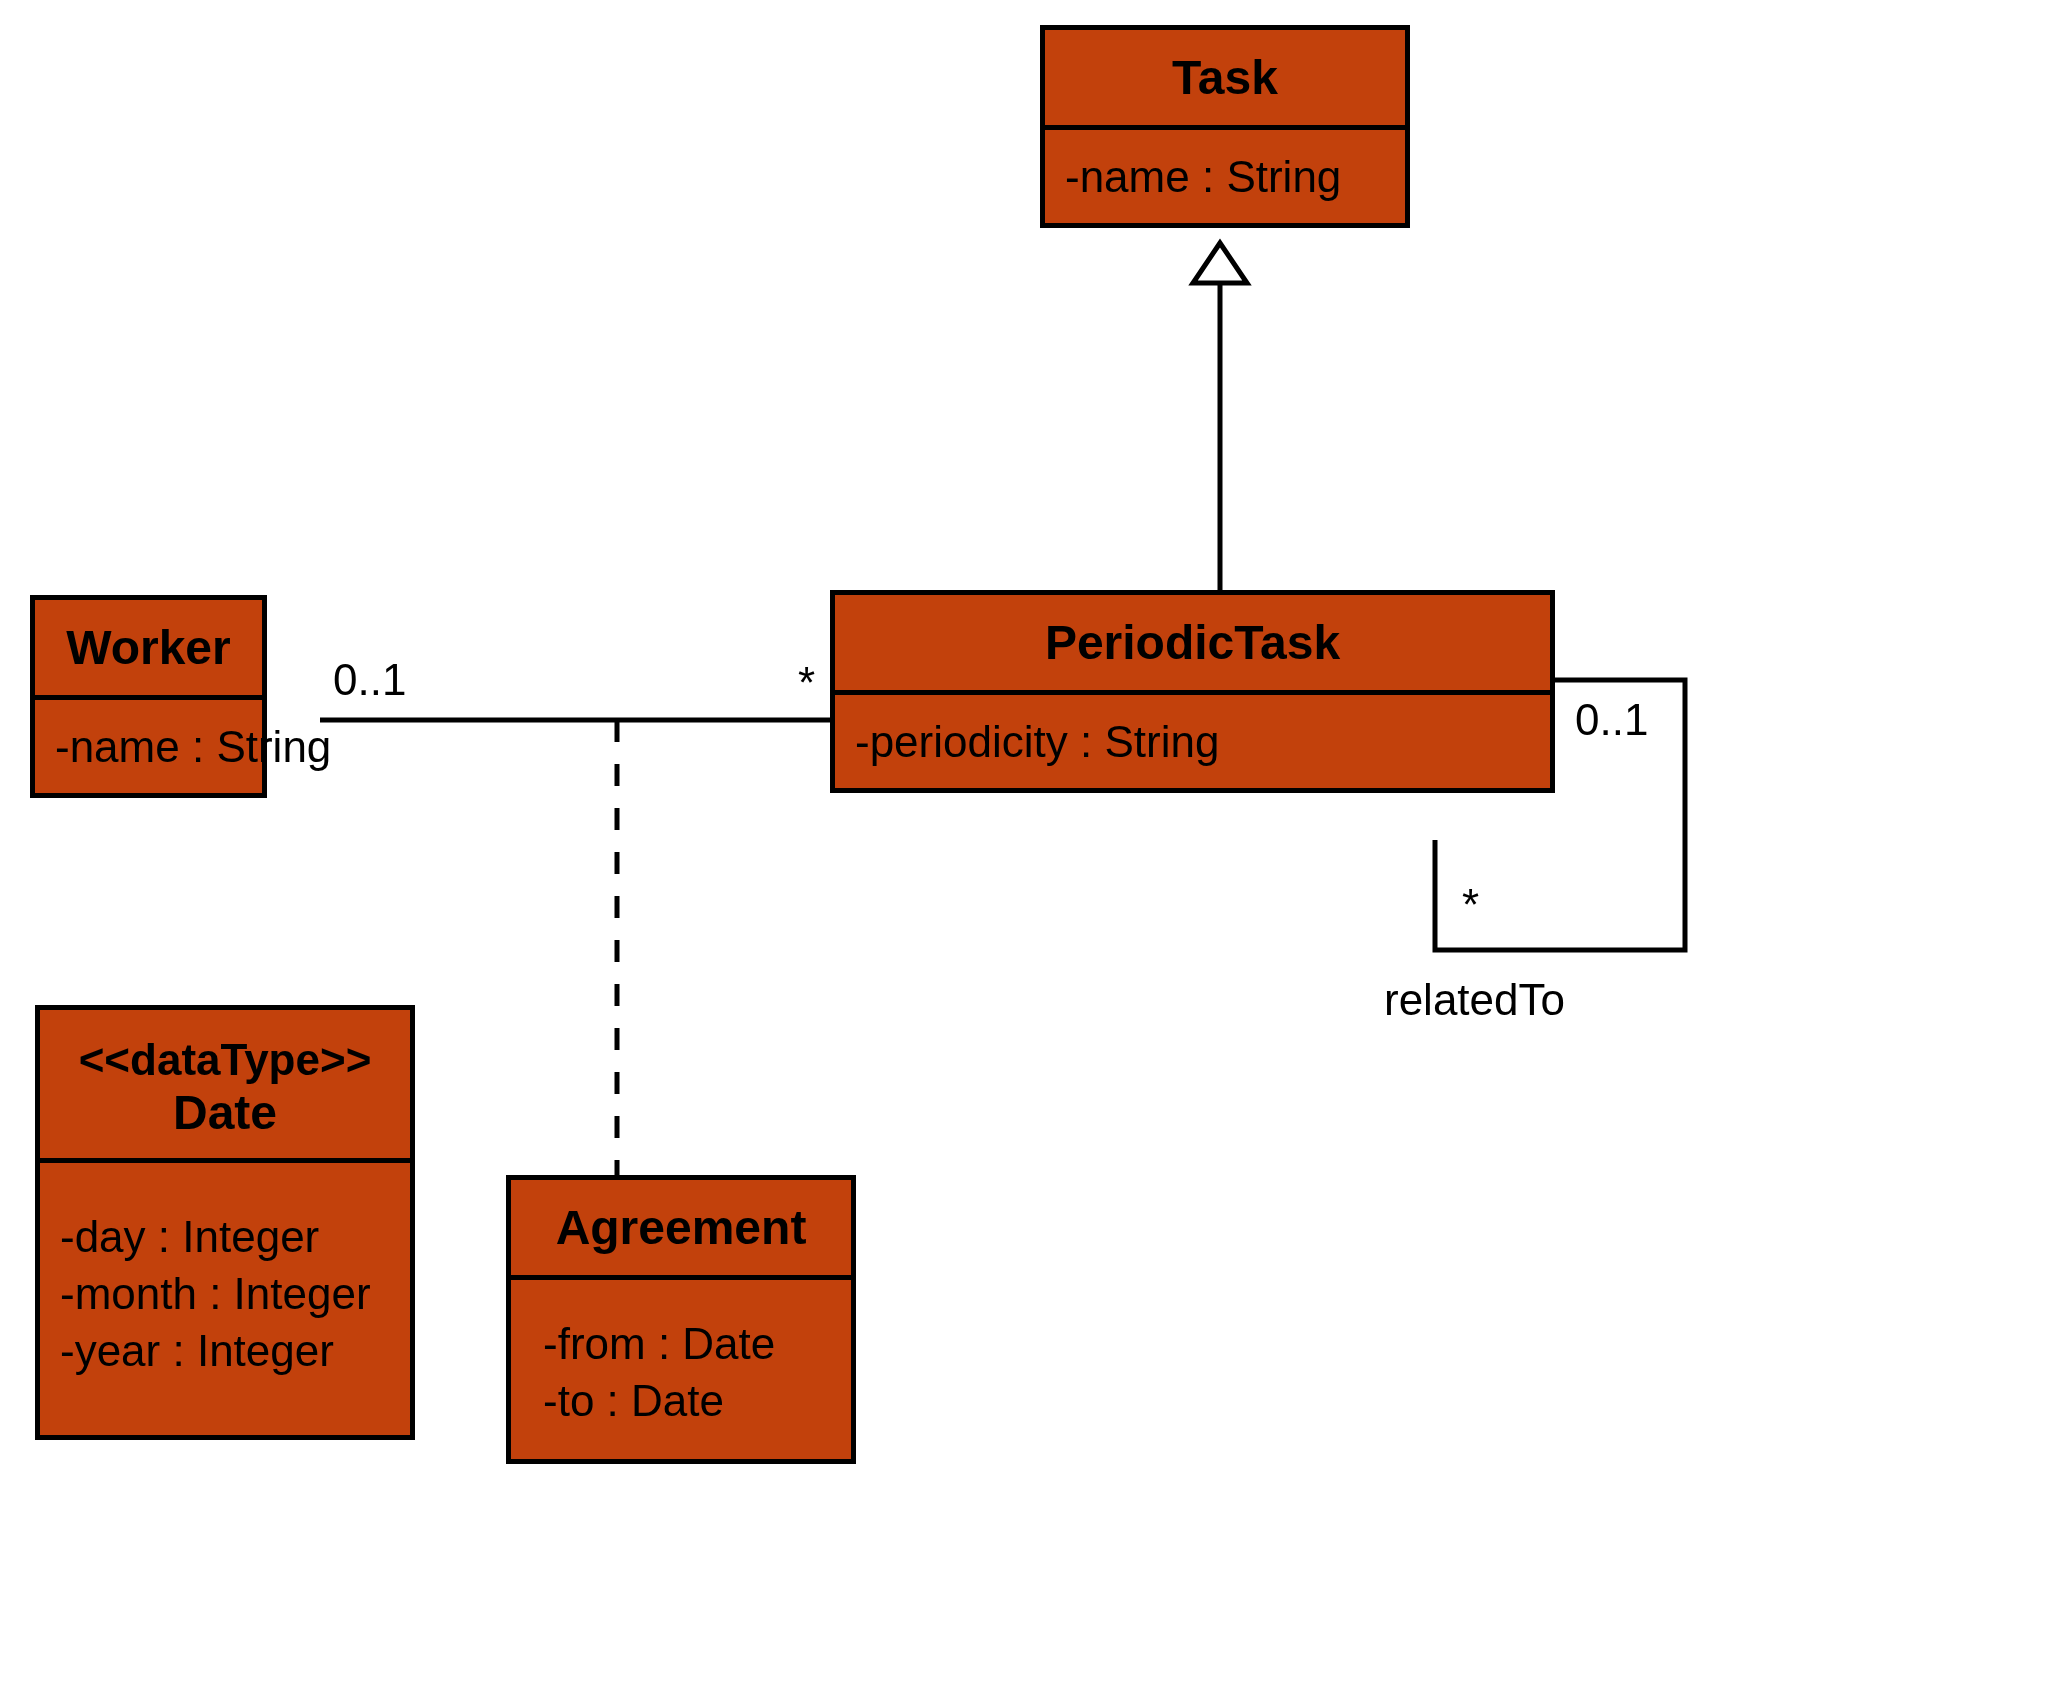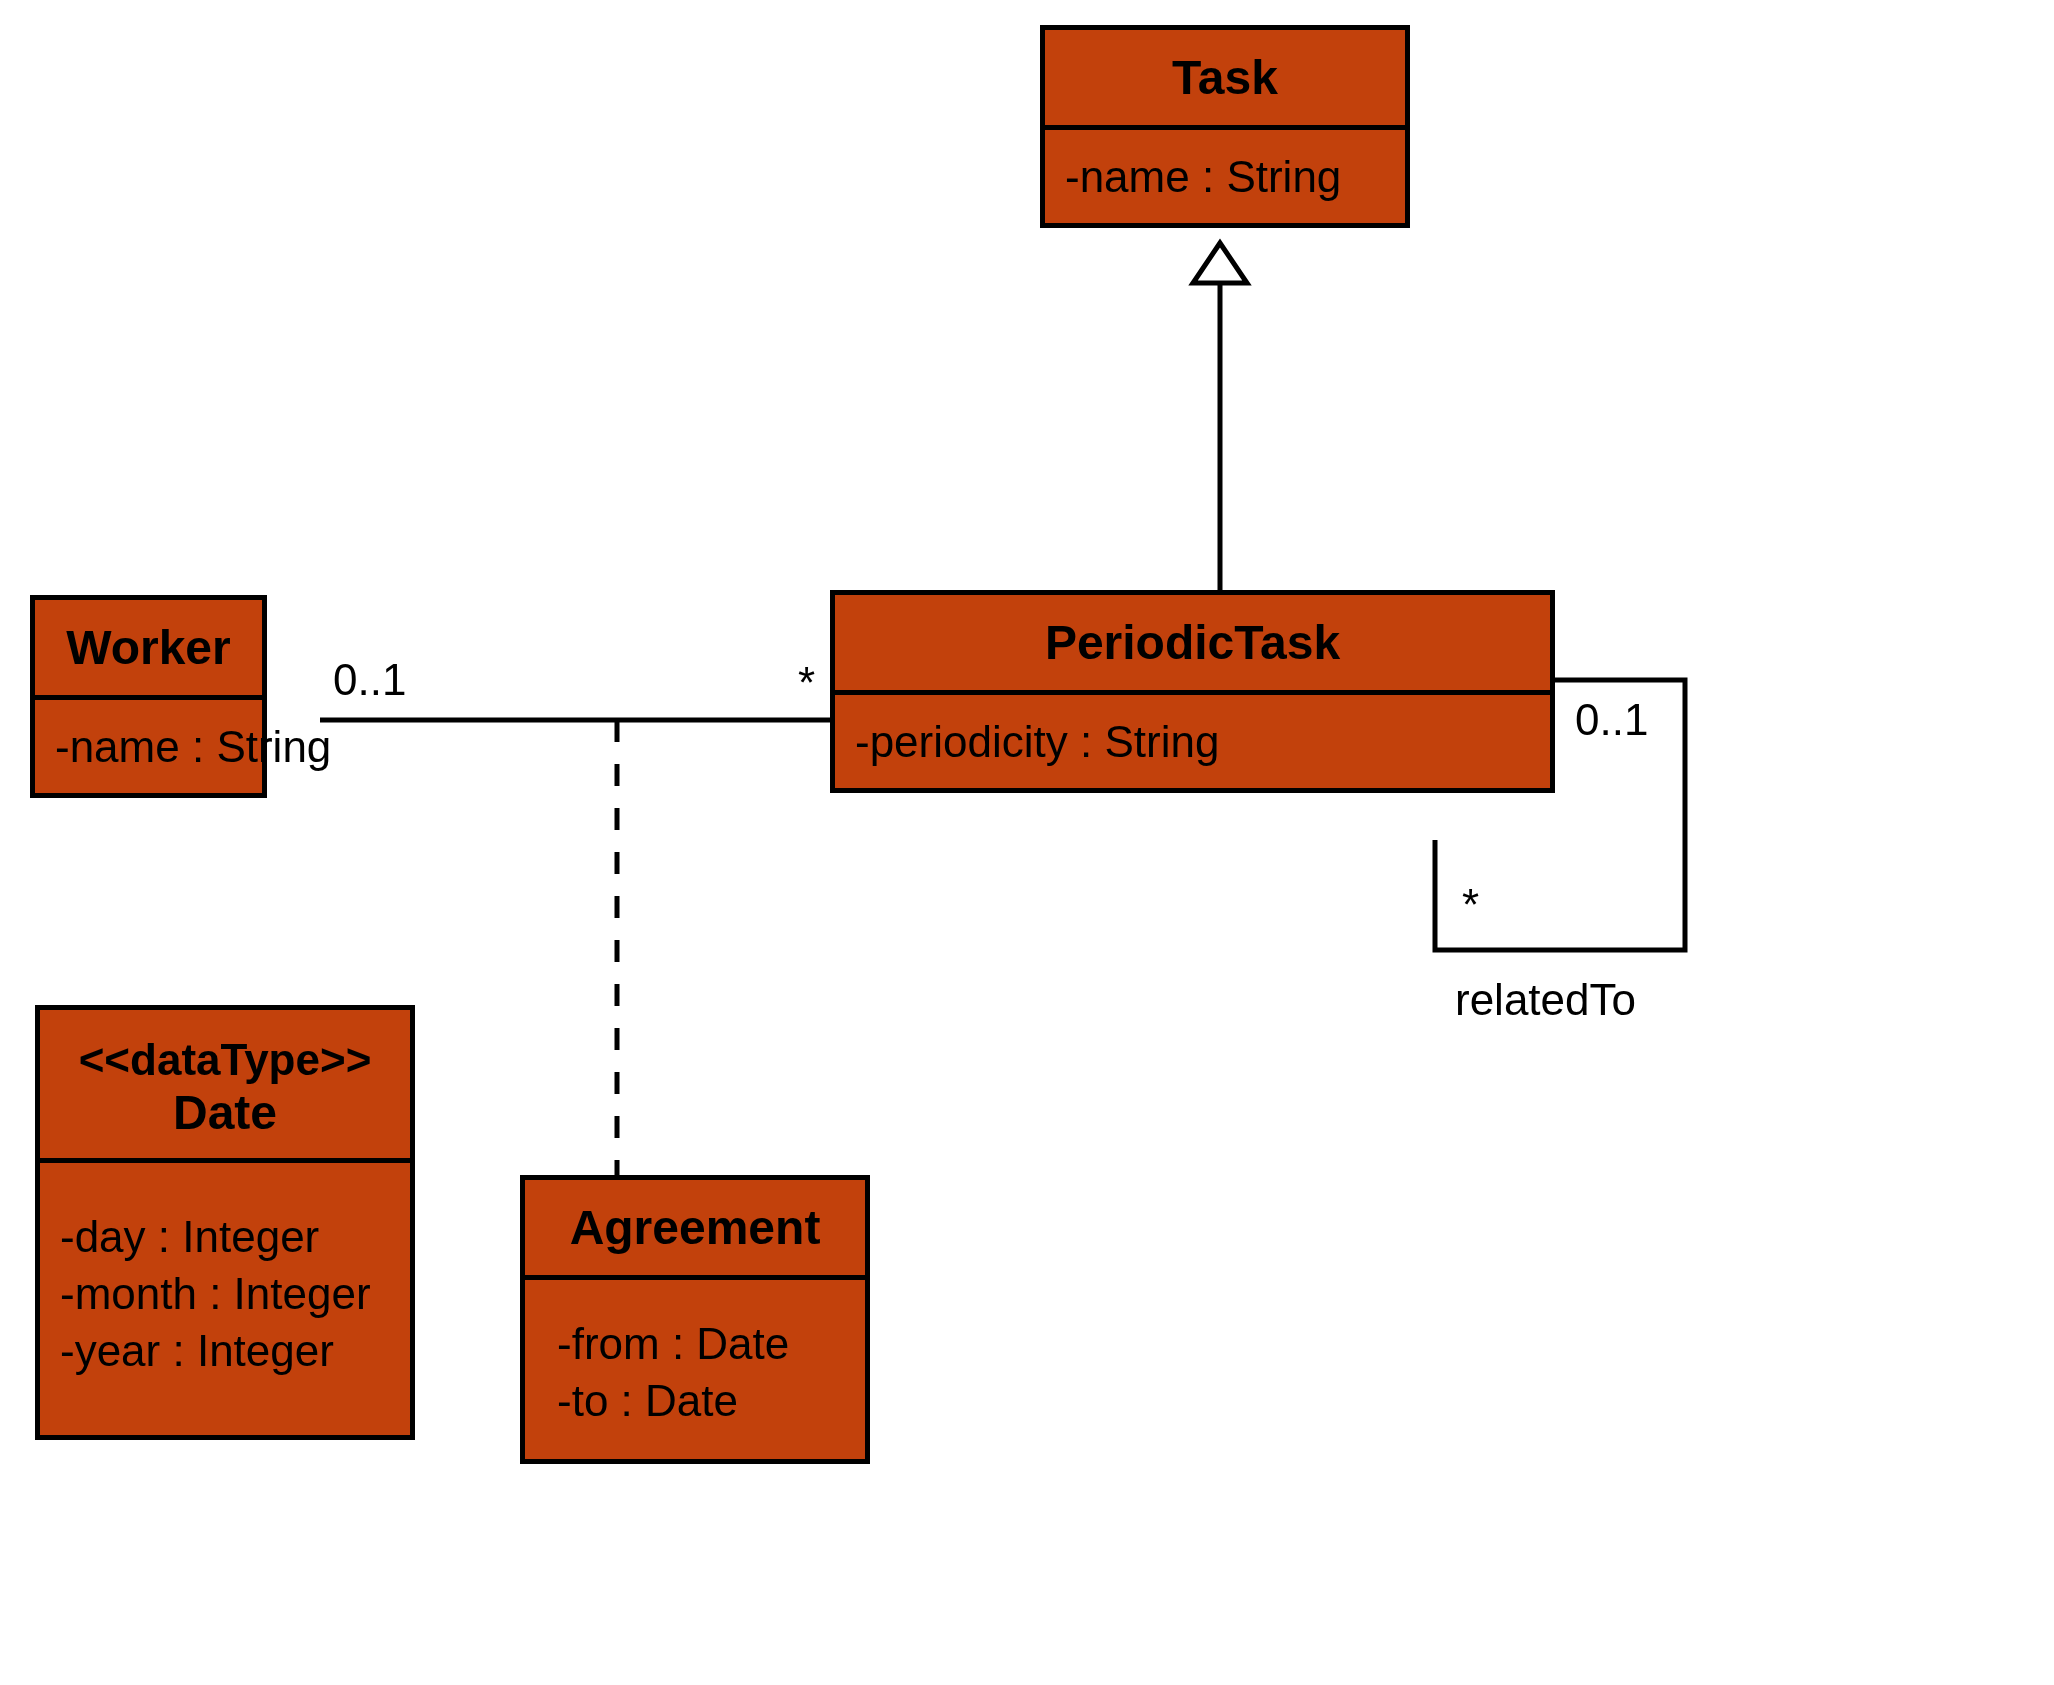--- a/index.html
+++ b/index.html
@@ -110,29 +110,29 @@
 
   <div class="class-box" style="left:830px; top:590px; width:725px;">
     <div class="class-header">
       <span>PeriodicTask</span>
     </div>
     <div class="class-body">
       <div class="attr">-periodicity : String</div>
     </div>
   </div>
 
-  <div class="class-box" style="left:520px; top:1175px; width:350px;">
+  <div class="class-box" style="left:506px; top:1175px; width:350px;">
     <div class="class-header">
       <span>Agreement</span>
     </div>
     <div class="class-body" style="padding:35px 20px 30px 32px;">
       <div class="attr">-from : Date</div>
       <div class="attr">-to : Date</div>
     </div>
   </div>
 
   <div class="label" style="left:333px; top:655px;">0..1</div>
   <div class="label" style="left:798px; top:658px;">*</div>
   <div class="label" style="left:1575px; top:695px;">0..1</div>
   <div class="label" style="left:1462px; top:880px;">*</div>
-  <div class="label" style="left:1455px; top:975px;">relatedTo</div>
+  <div class="label" style="left:1384px; top:975px;">relatedTo</div>
 
 </div>
 
 </body></html>

